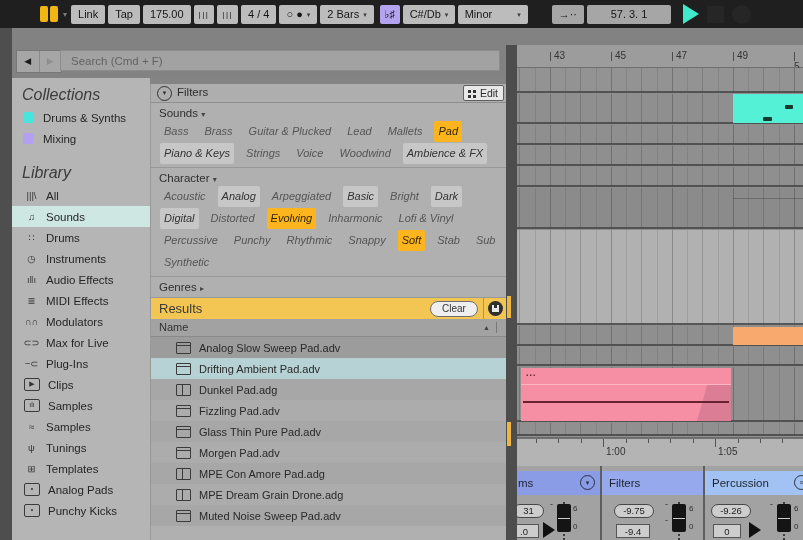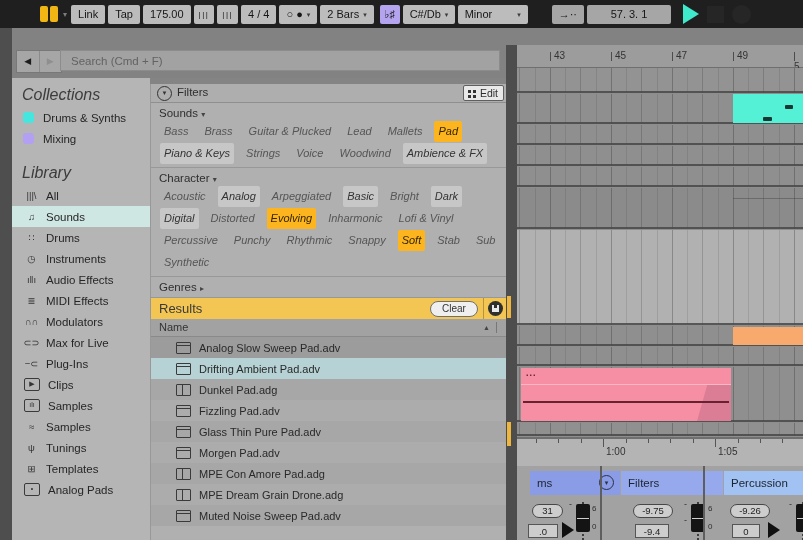--- a/index.html
+++ b/index.html
@@ -101,21 +101,21 @@
   .dash{position:absolute;background:#173832;border-radius:1px;}
   #pink-head{font-size:9px;font-weight:bold;color:#57202c;letter-spacing:1px;line-height:10px;padding-left:5px;
              border-bottom:1px solid #fbb7c4;box-sizing:border-box;}
   #waveline{position:absolute;height:2px;background:#66222e;}
   #pink-fade{position:absolute;clip-path:polygon(30% 0,100% 0,100% 100%,0 100%);}
   #time-ruler{position:absolute;left:0;right:0;top:392px;height:27px;background:#b4b4b4;border-top:2px solid #6f6f6f;}
   .ttick{position:absolute;top:0;width:1px;background:#555;}
   .tlab{position:absolute;top:7px;font-size:10px;color:#333;}
   
   #session{position:absolute;left:-6px;top:421px;width:292px;height:74px;background:#a2a2a2;}
-  .scol{position:absolute;top:0;height:74px;margin-left:19px;}
+  .scol{position:absolute;top:0;height:74px;}
   .scol .shead{position:absolute;left:0;right:0;top:5px;height:24px;font-size:11.5px;color:#1c2430;
                line-height:24px;padding-left:7px;box-sizing:border-box;overflow:hidden;}
   .hmenu{position:absolute;top:4px;width:15px;height:15px;border:1.5px solid #2a2f45;border-radius:50%;
          text-align:center;font-size:7px;line-height:13px;color:#2a2f45;box-sizing:border-box;}
   .pill{position:absolute;height:14px;border:1.5px solid #474747;border-radius:8px;background:#cdcdcd;
         font-size:9.5px;line-height:12px;text-align:center;color:#222;box-sizing:border-box;}
   .vbox{position:absolute;height:14px;border:1px solid #555;background:#cdcdcd;font-size:9.5px;
         line-height:13px;text-align:center;color:#222;box-sizing:border-box;}
   .ptri{position:absolute;width:0;height:0;border-left:12px solid #101010;
         border-top:8px solid transparent;border-bottom:8px solid transparent;}
@@ -254,20 +254,24 @@
           <span class="lico">ψ</span>
           <span>Tunings</span>
         </div>
         <div class="lib-item">
           <span class="lico">⊞</span>
           <span>Templates</span>
         </div>
         <div class="lib-item">
           <span class="lico boxed">•</span>
           <span>Analog Pads</span>
+        </div>
+        <div class="lib-item">
+          <span class="lico boxed">•</span>
+          <span>Punchy Kicks</span>
         </div>
       </div>
   </div>
 
   <div id="middle">
     <div id="filters-bar">
       <span class="circ-tri">▼</span>
       <span id="filters-label">Filters</span>
       <span id="edit-btn"><span class="eico"></span><span>Edit</span></span>
     </div>

